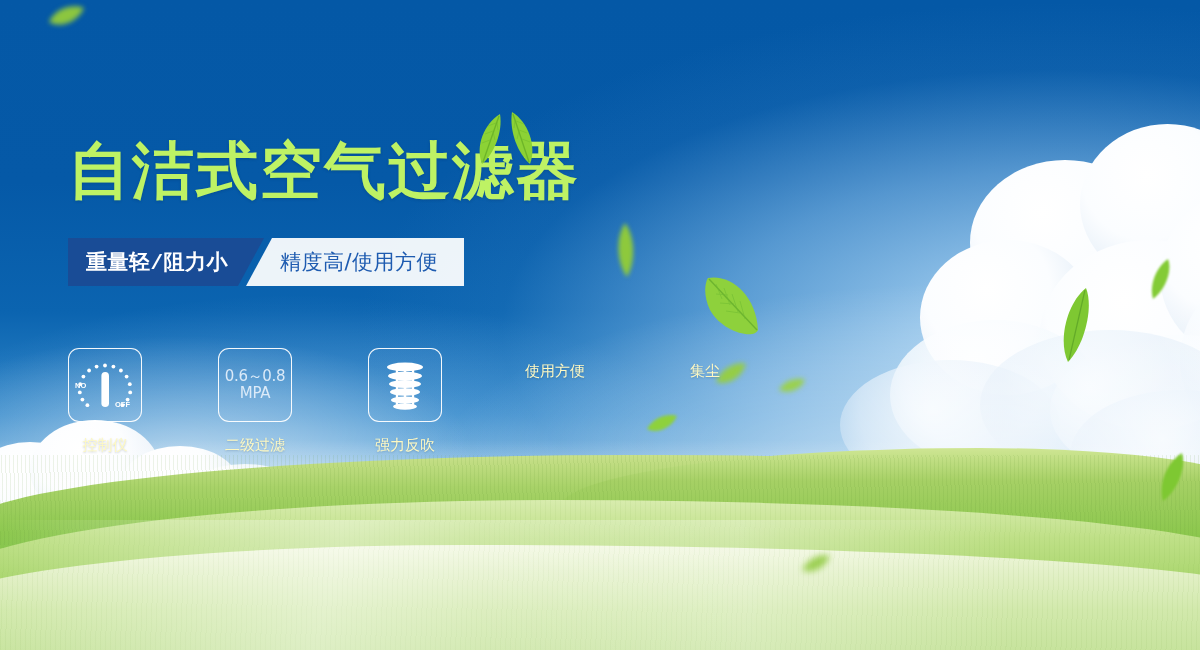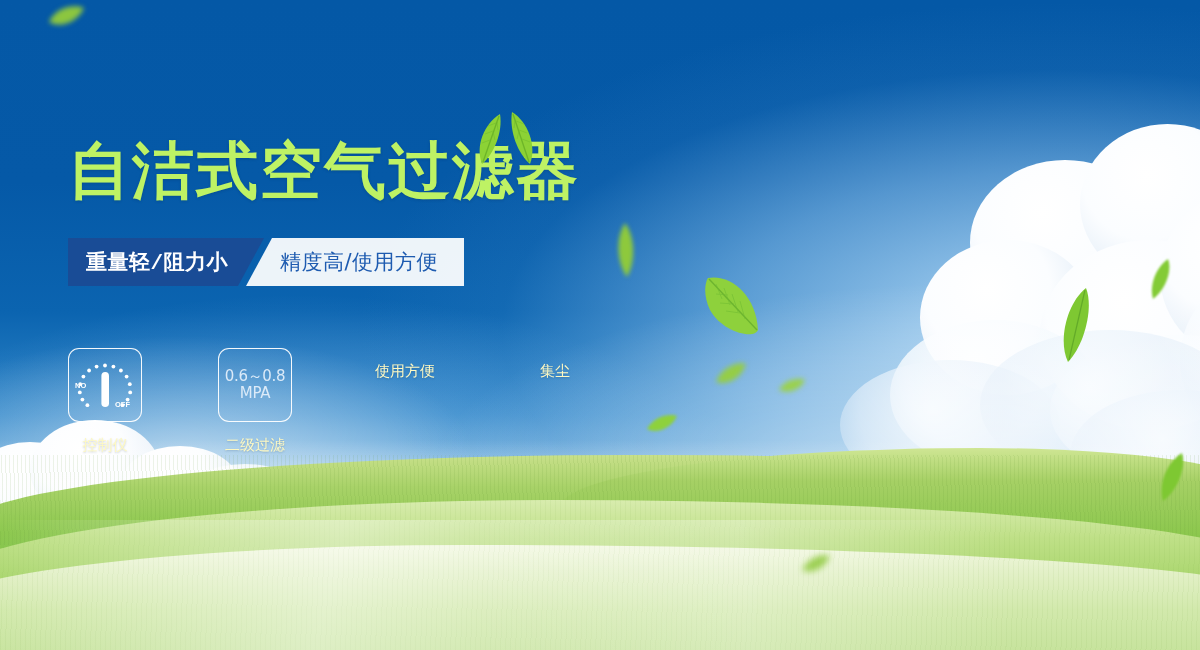--- a/index.html
+++ b/index.html
@@ -322,20 +322,40 @@
     <div class="feature">
       <div class="fbox">
         <div class="fbox-text">
           <div>0.6～0.8</div>
           <div>MPA</div>
         </div>
       </div>
       <div class="flabel">二级过滤</div>
     </div>
 
+    <div class="feature">
+      <div class="fbox">
+        <svg width="56" height="56" viewBox="0 0 56 56">
+          <g fill="none" stroke="#ffffff" stroke-width="2.4">
+            <line x1="20" y1="8" x2="20" y2="48"></line>
+            <line x1="28" y1="7" x2="28" y2="49"></line>
+            <line x1="36" y1="8" x2="36" y2="48"></line>
+          </g>
+          <g fill="#ffffff">
+            <ellipse cx="28" cy="10" rx="18" ry="4.4"></ellipse>
+            <ellipse cx="28" cy="19" rx="17" ry="4.2"></ellipse>
+            <ellipse cx="28" cy="27" rx="16" ry="4.0"></ellipse>
+            <ellipse cx="28" cy="35" rx="15" ry="3.8"></ellipse>
+            <ellipse cx="28" cy="43" rx="14" ry="3.6"></ellipse>
+            <ellipse cx="28" cy="49.5" rx="12" ry="3.2"></ellipse>
+          </g>
+        </svg>
+      </div>
+      <div class="flabel">强力反吹</div>
+    </div>
 
     <div class="feature">
       <div class="flabel">使用方便</div>
     </div>
 
     <div class="feature">
       <div class="flabel">集尘</div>
     </div>
 
   </div>

